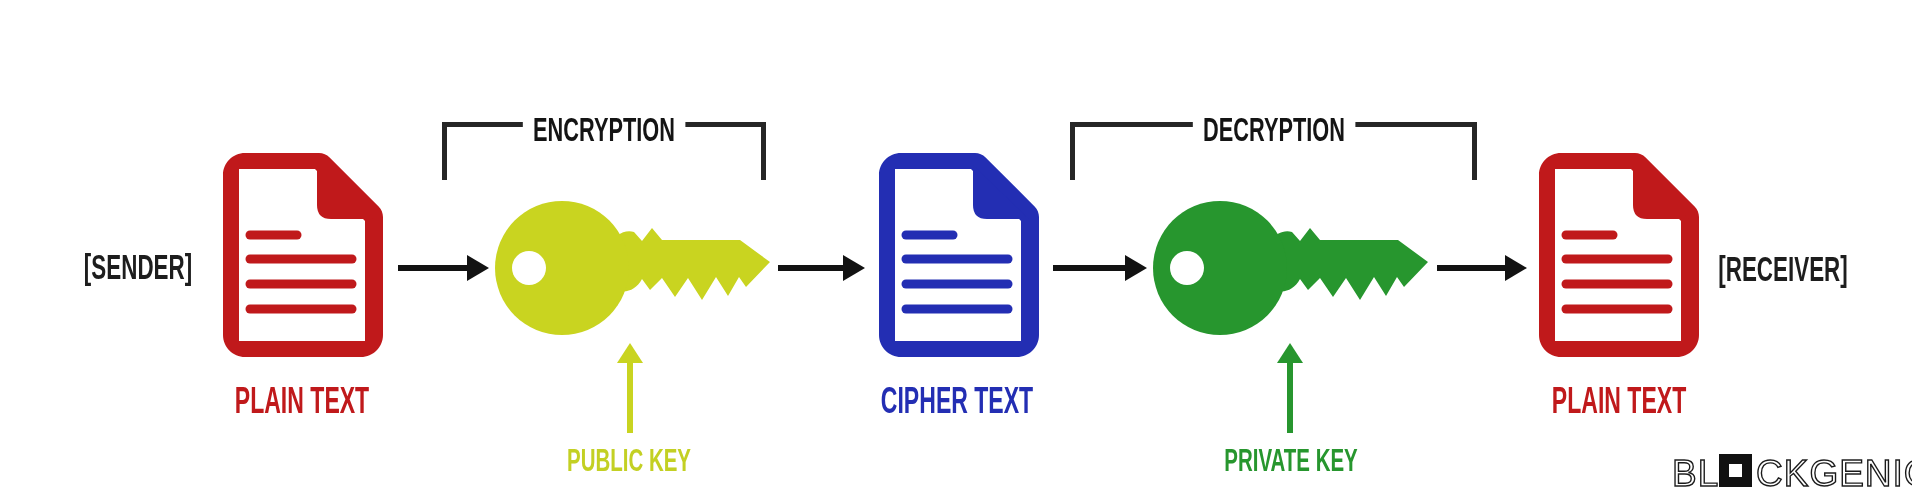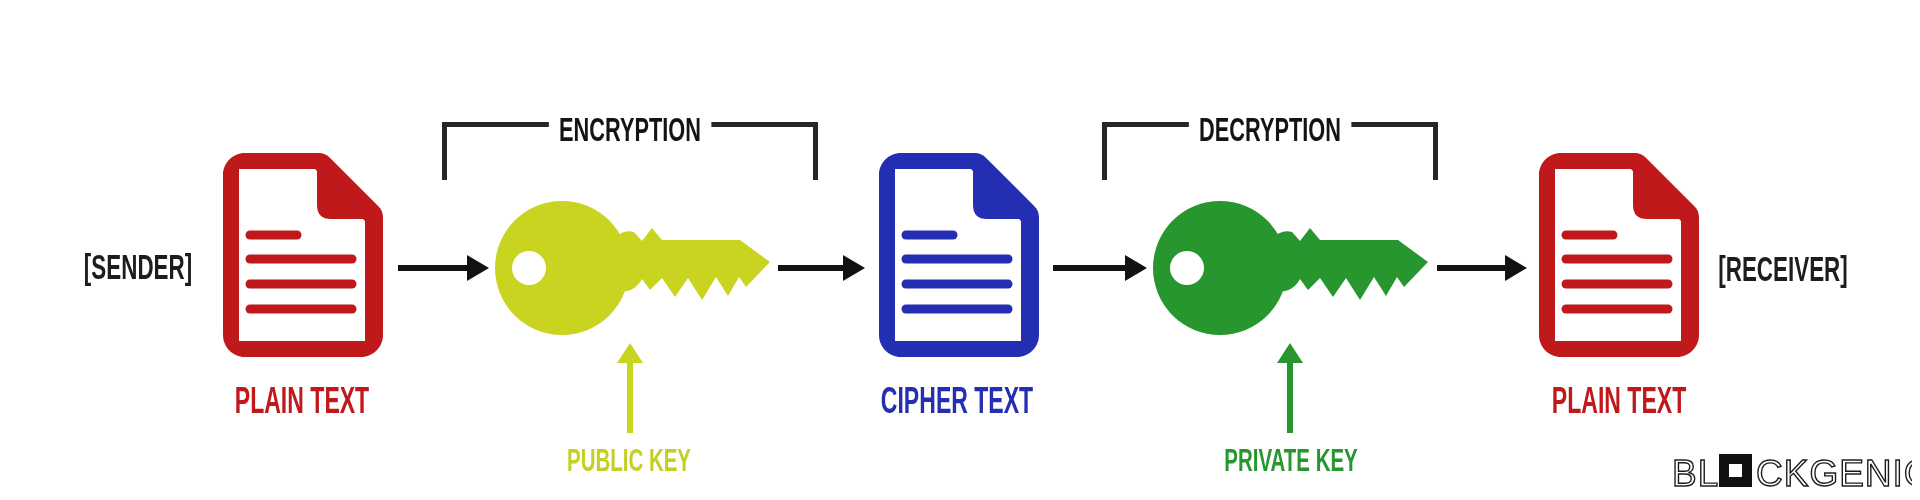--- a/index.html
+++ b/index.html
@@ -85,24 +85,24 @@
         <path fill="currentColor" d="M116,46 C122,36 132,29 142,32 L150,41 L160,28 L170,40 L248,40 L278,62 L254,87 L247,77 L236,96 L224,77 L210,100 L196,78 L183,97 L170,78 L158,90 L150,79 C142,94 126,95 116,84 Z"></path>
         <circle fill="currentColor" cx="70" cy="68" r="67"></circle>
         <circle fill="#ffffff" cx="37" cy="68" r="17"></circle>
       </g>
     </defs>
   </svg>
 
   <div class="clabel fs35" style="left:138px; top:267px;">[SENDER]</div>
   <div class="clabel fs35" style="left:1783px; top:269px;">[RECEIVER]</div>
 
-  <div class="bracket" style="left:442px; width:376px;">
+  <div class="bracket" style="left:442px; width:324px;">
     <span class="blabel">ENCRYPTION</span>
   </div>
-  <div class="bracket" style="left:1102px; width:336px;">
+  <div class="bracket" style="left:1070px; width:407px;">
     <span class="blabel">DECRYPTION</span>
   </div>
 
   <svg class="doc col-red" style="left:217px; top:147px;" viewBox="0 0 172 216">
     <use href="#doc-icon"></use>
   </svg>
   <svg class="doc col-blue" style="left:873px; top:147px;" viewBox="0 0 172 216">
     <use href="#doc-icon"></use>
   </svg>
   <svg class="doc col-red" style="left:1533px; top:147px;" viewBox="0 0 172 216">

